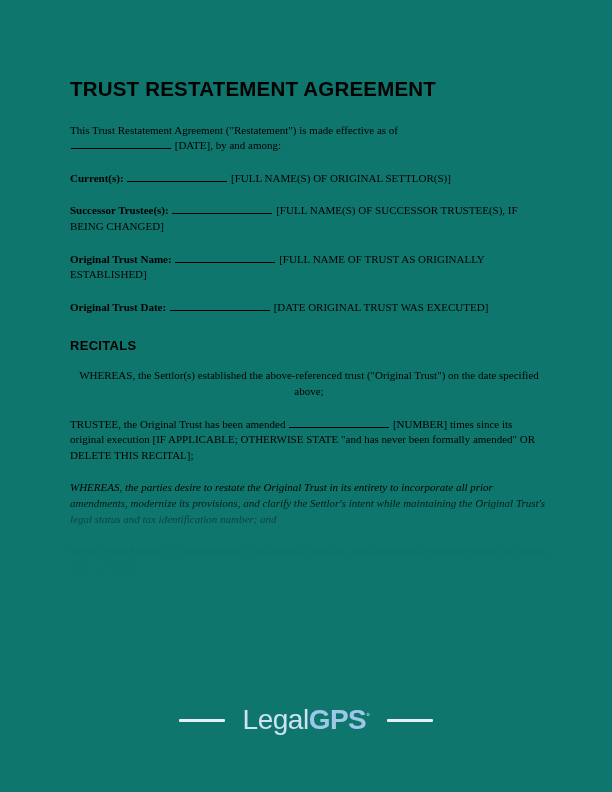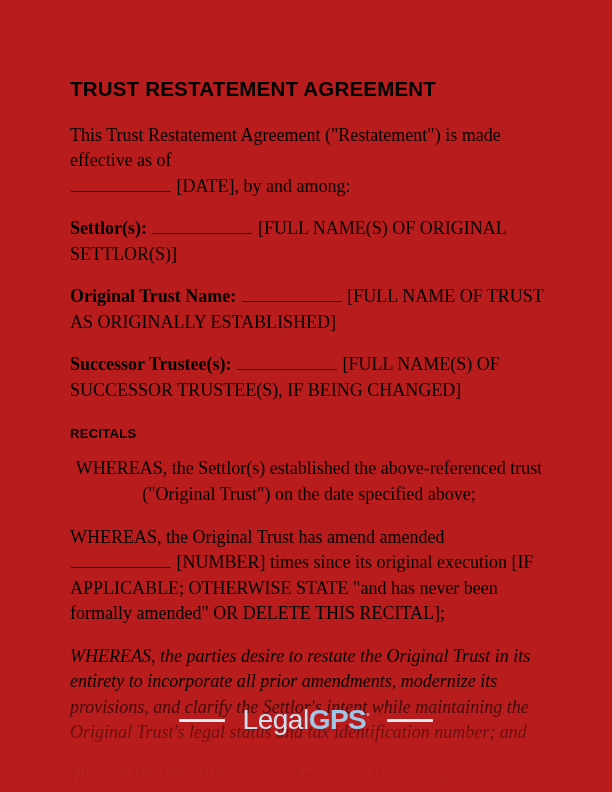--- a/index.html
+++ b/index.html
@@ -5,21 +5,21 @@
 <style>
   html, body {
     margin: 0;
     padding: 0;
     background: #ffffff;
   }
   .page {
     position: relative;
     width: 612px;
     height: 792px;
-    background: #b91c1c;
+    background: #0f766e;
     overflow: hidden;
     box-sizing: border-box;
   }
 
   .doc-body {
     position: absolute;
     left: 70px;
     top: 78px;
     width: 478px;
   }
@@ -30,21 +30,21 @@
     font-size: 20.5px;
     letter-spacing: 0.2px;
     color: #000000;
     line-height: 1.1;
     margin: 0 0 22px 0;
     white-space: nowrap;
   }
 
   .para {
     font-family: "Liberation Serif", serif;
-    font-size: 18px;
+    font-size: 11px;
     line-height: 1.42;
     color: #000000;
     margin: 0 0 17px 0;
   }
 
   .lbl {
     font-weight: bold;
   }
 
   
@@ -123,45 +123,50 @@
     <h1 class="doc-title">TRUST RESTATEMENT AGREEMENT</h1>
 
     <p class="para">
       <span>This Trust Restatement Agreement ("Restatement") is made effective as of</span>
       <br>
       <span class="blank"></span>
       <span>[DATE], by and among:</span>
     </p>
 
     <p class="para">
-      <span class="lbl">Settlor(s):</span>
+      <span class="lbl">Current(s):</span>
       <span class="blank"></span>
       <span>[FULL NAME(S) OF ORIGINAL SETTLOR(S)]</span>
     </p>
 
+
+    <p class="para">
+      <span class="lbl">Successor Trustee(s):</span>
+      <span class="blank"></span>
+      <span>[FULL NAME(S) OF SUCCESSOR TRUSTEE(S), IF BEING CHANGED]</span>
+    </p>
 
     <p class="para">
       <span class="lbl">Original Trust Name:</span>
       <span class="blank"></span>
       <span>[FULL NAME OF TRUST AS ORIGINALLY ESTABLISHED]</span>
     </p>
 
     <p class="para">
-      <span class="lbl">Successor Trustee(s):</span>
+      <span class="lbl">Original Trust Date:</span>
       <span class="blank"></span>
-      <span>[FULL NAME(S) OF SUCCESSOR TRUSTEE(S), IF BEING CHANGED]</span>
+      <span>[DATE ORIGINAL TRUST WAS EXECUTED]</span>
     </p>
-
 
     <h2 class="section-head">RECITALS</h2>
 
     <p class="para fade-1">WHEREAS, the Settlor(s) established the above-referenced trust ("Original Trust") on the date specified above;</p>
 
     <p class="para fade-2">
-      <span>WHEREAS, the Original Trust has amend amended</span>
+      <span>TRUSTEE, the Original Trust has been amended</span>
       <span class="blank"></span>
       <span>[NUMBER] times since its original execution [IF APPLICABLE; OTHERWISE STATE "and has never been formally amended" OR DELETE THIS RECITAL];</span>
     </p>
 
     <p class="para fade-3" style="color: rgb(0, 0, 0); mask-image: linear-gradient(rgb(0, 0, 0) 0%, rgb(0, 0, 0) 34%, rgba(0, 0, 0, 0.52) 72%, rgba(0, 0, 0, 0.34) 100%);">WHEREAS, the parties desire to restate the Original Trust in its entirety to incorporate all prior amendments, modernize its provisions, and clarify the Settlor's intent while maintaining the Original Trust's legal status and tax identification number; and</p>
 
 
     <p class="para fade-5" style="color: rgb(0, 0, 0); mask-image: linear-gradient(rgba(0, 0, 0, 0.055) 0%, rgba(0, 0, 0, 0.02) 70%, rgba(0, 0, 0, 0) 100%);">NOW, THEREFORE, in consideration of the mutual covenants and agreements contained herein, the parties agree as follows:</p>
 
   </div>

